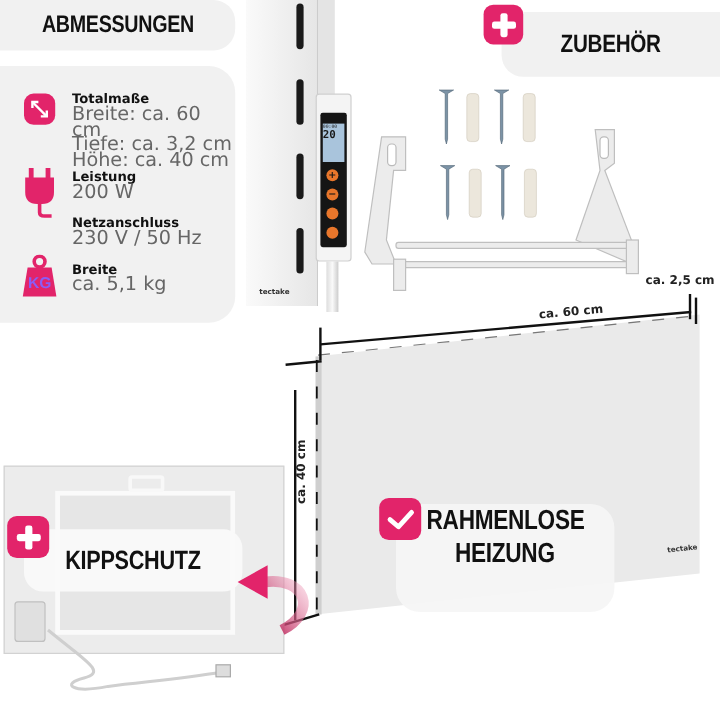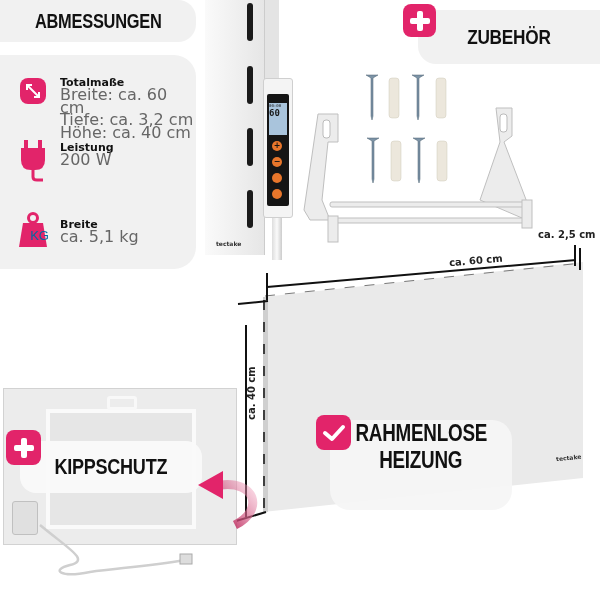--- a/index.html
+++ b/index.html
@@ -43,48 +43,52 @@
         <rect x="19" y="0" width="4" height="9" fill="#e2246a"></rect>
         <path d="M2 8 H26 V20 Q26 30 16 30 H12 Q2 30 2 20 Z" fill="#e2246a"></path>
         <path d="M14 30 V37 Q14 40 18 40 H24" fill="none" stroke="#e2246a" stroke-width="3"></path>
       </svg>
   </div>
   <div class="abs" style="left:60px;top:86px;">
     <div class="spec-title">Leistung</div>
     <div class="spec-line">200 W</div>
   </div>
 
+  <div class="abs" style="left:60px;top:124px;">
+    <div class="spec-title">Netzanschluss</div>
+    <div class="spec-line">230 V / 50 Hz</div>
+  </div>
 
   <div class="abs" style="left:17px;top:157px;width:32px;height:36px;">
     <svg width="32" height="36" viewBox="0 0 32 36">
         <circle cx="16" cy="6" r="4.5" fill="none" stroke="#e2246a" stroke-width="3"></circle>
         <path d="M6 11 H26 L30 35 H2 Z" fill="#e2246a"></path>
       </svg>
-    <span class="abs" style="left:0;top:16px;width:32px;text-align:right;color:#0369a1;font-family:'Liberation Sans',sans-serif;font-weight:normal;font-size:13px;">KG</span>
+    <span class="abs" style="left:0;top:16px;width:32px;text-align:center;color:#8b5cf6;font-family:'Liberation Sans',sans-serif;font-weight:bold;font-size:13px;">KG</span>
   </div>
   <div class="abs" style="left:60px;top:163px;">
     <div class="spec-title">Breite</div>
     <div class="spec-line">ca. 5,1 kg</div>
   </div>
 </div>
 
 <div class="abs" style="left:205px;top:0;width:95px;height:260px;">
   <div class="abs" style="left:0;top:0;width:60px;height:255px;background:linear-gradient(90deg,#fafafa,#e6e6e6);border-right:1px solid #ccc;"></div>
   <div class="abs" style="left:60px;top:0;width:14px;height:80px;background:#e4e4e4;"></div>
   <div class="slot" style="left:42px;top:3px;"></div>
   <div class="slot" style="left:42px;top:66px;"></div>
   <div class="slot" style="left:42px;top:128px;"></div>
   <div class="slot" style="left:42px;top:190px;"></div>
   <span class="abs" style="left:11px;top:240px;font-size:6px;font-weight:bold;color:#333;">tectake</span>
 
   <div class="abs" style="left:58px;top:78px;width:30px;height:140px;background:#f4f4f4;border:1px solid #cfcfcf;border-radius:3px;">
     <div class="abs" style="left:3px;top:15px;width:22px;height:112px;background:#151515;border-radius:2px;"></div>
     <div class="abs" style="left:5px;top:24px;width:18px;height:32px;background:#a9c4dc;font-family:'DejaVu Sans Mono',monospace;color:#1a1a1a;">
       <div style="font-size:4px;">00:00</div>
-      <div style="font-size:9px;font-weight:bold;line-height:10px;">60</div>
+      <div style="font-size:9px;font-weight:bold;line-height:10px;">20</div>
     </div>
     <div class="abs" style="left:8px;top:62px;width:10px;height:10px;border-radius:50%;background:#e8762b;color:#151515;font-size:8px;line-height:10px;text-align:center;font-weight:bold;">+</div>
     <div class="abs" style="left:8px;top:78px;width:10px;height:10px;border-radius:50%;background:#e8762b;color:#151515;font-size:8px;line-height:9px;text-align:center;font-weight:bold;">−</div>
     <div class="abs" style="left:8px;top:94px;width:10px;height:10px;border-radius:50%;background:#e8762b;"></div>
     <div class="abs" style="left:8px;top:110px;width:10px;height:10px;border-radius:50%;background:#e8762b;"></div>
   </div>
   <div class="abs" style="left:67px;top:218px;width:10px;height:42px;background:linear-gradient(90deg,#ddd,#fafafa,#ccc);"></div>
 </div>
 
 <div class="abs card" style="left:418px;top:10px;width:182px;height:54px;border-radius:18px 0 0 18px;display:flex;align-items:center;justify-content:center;">

